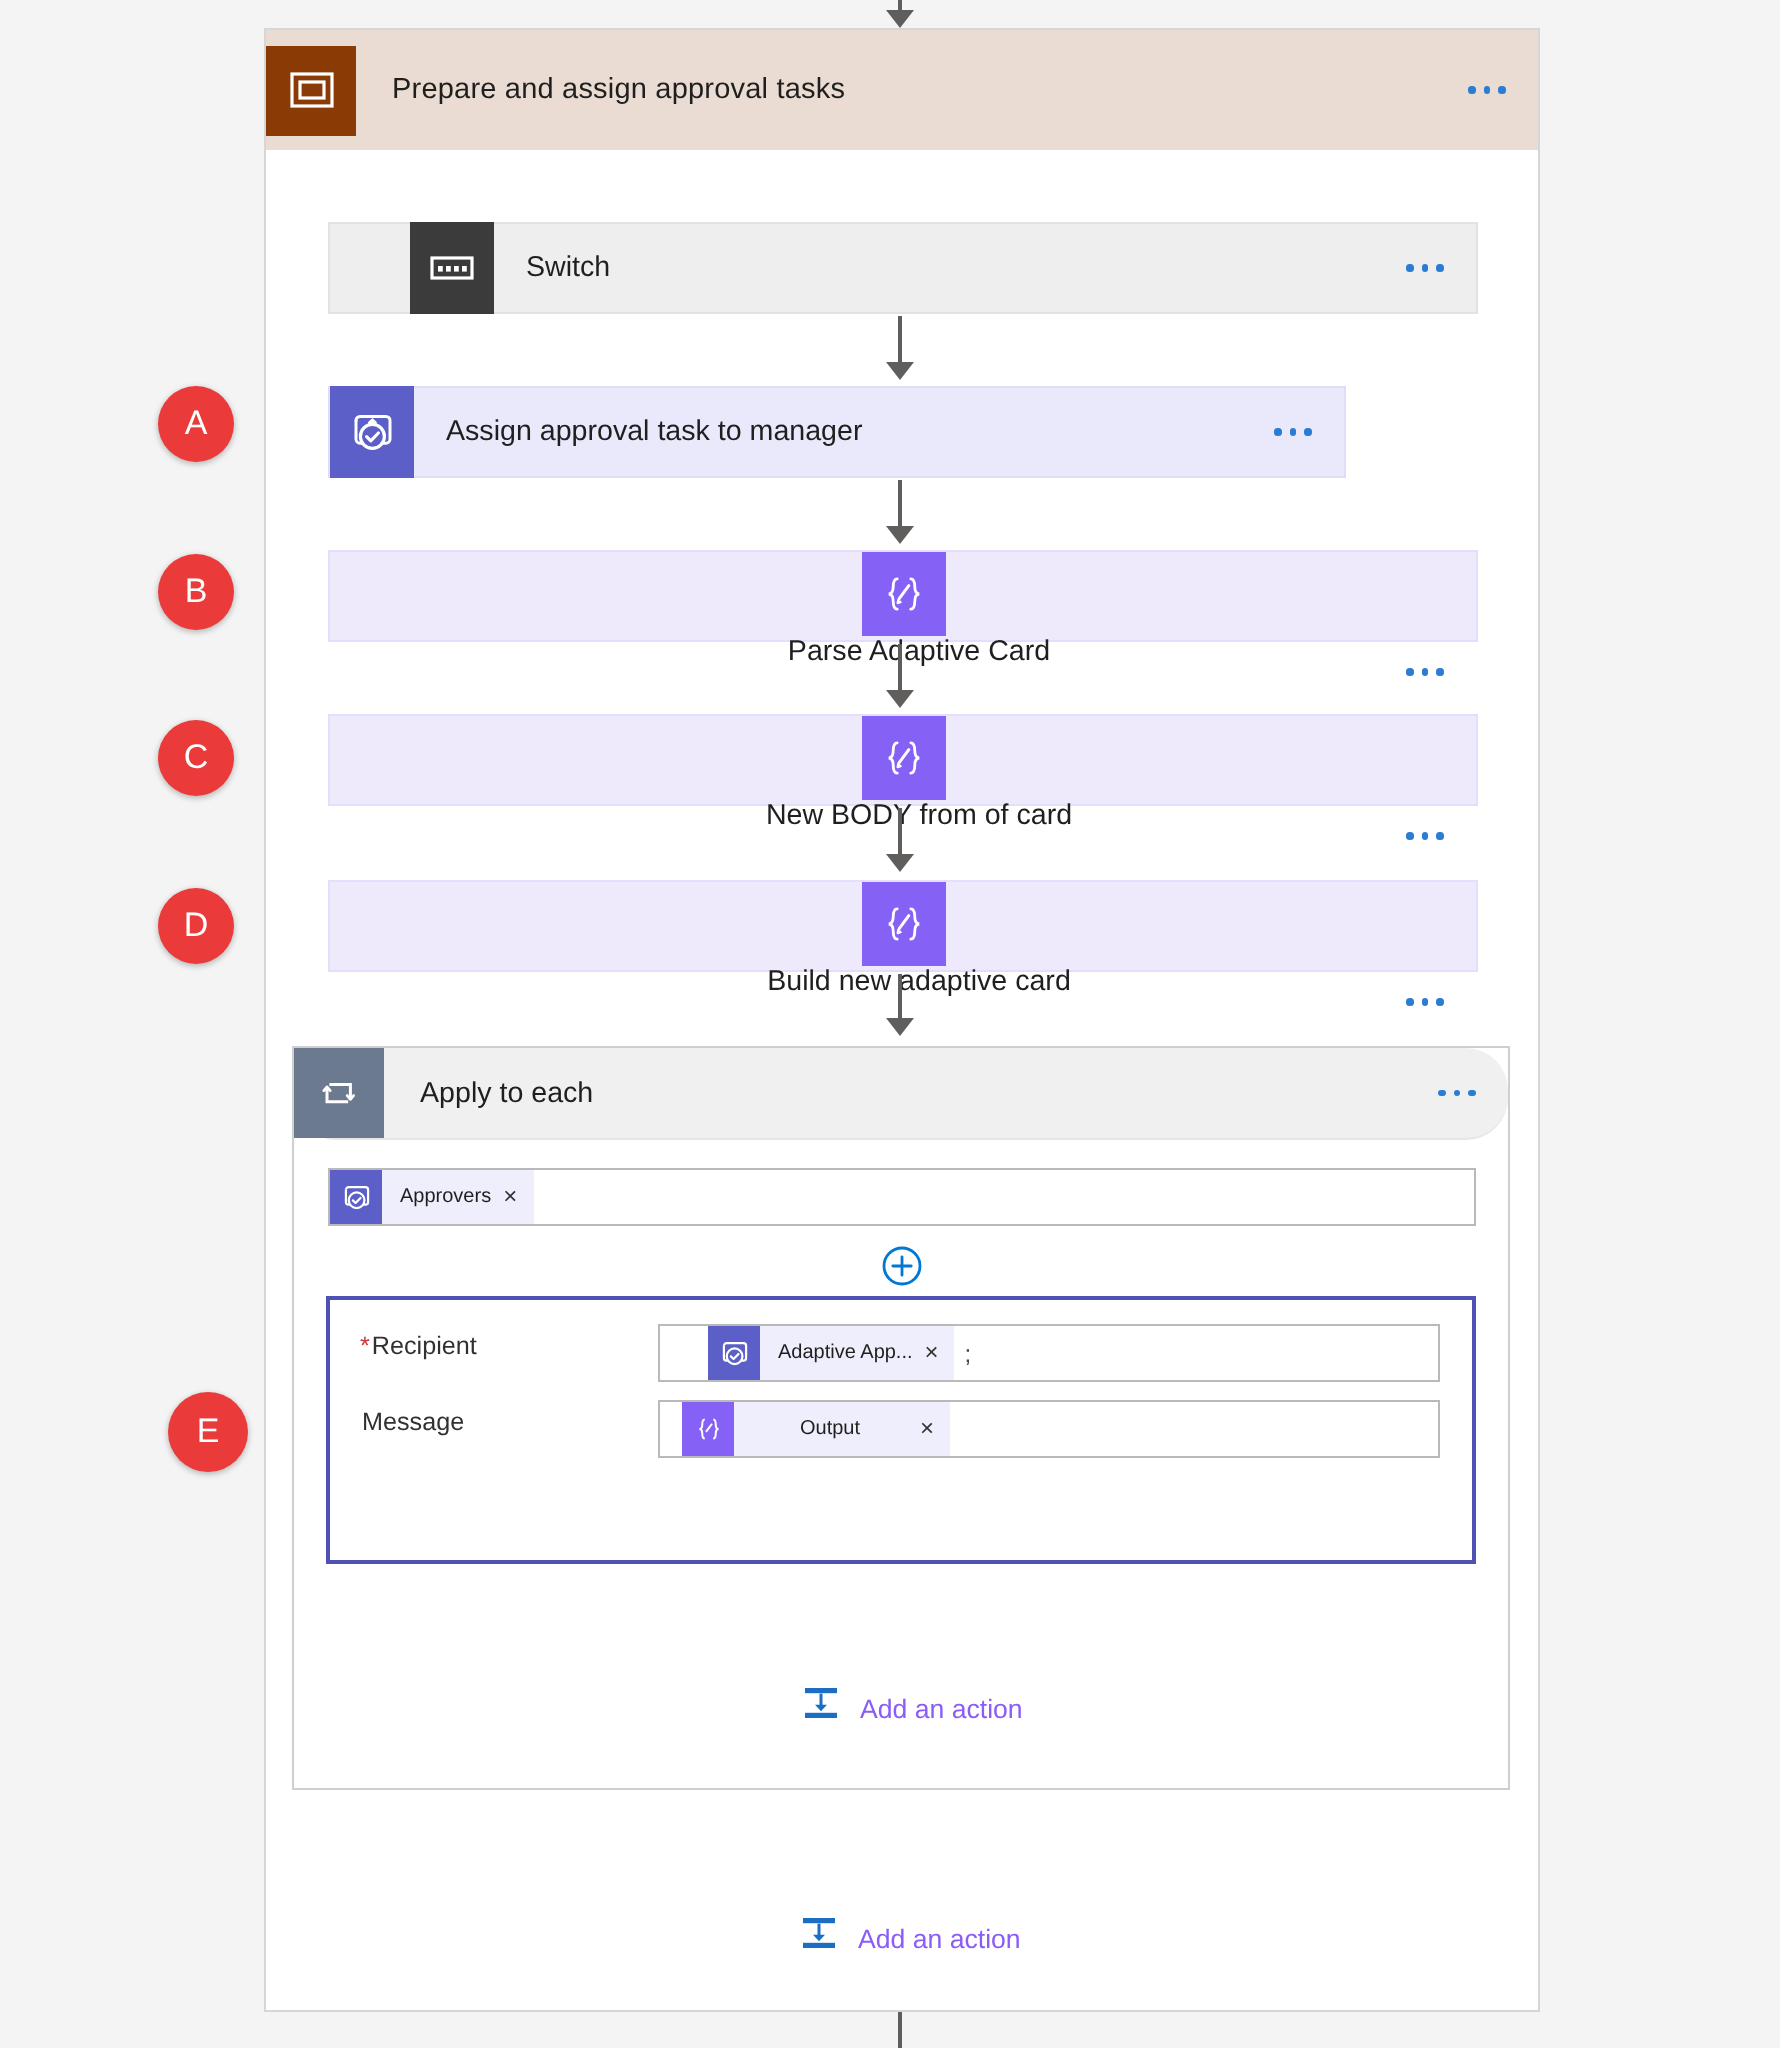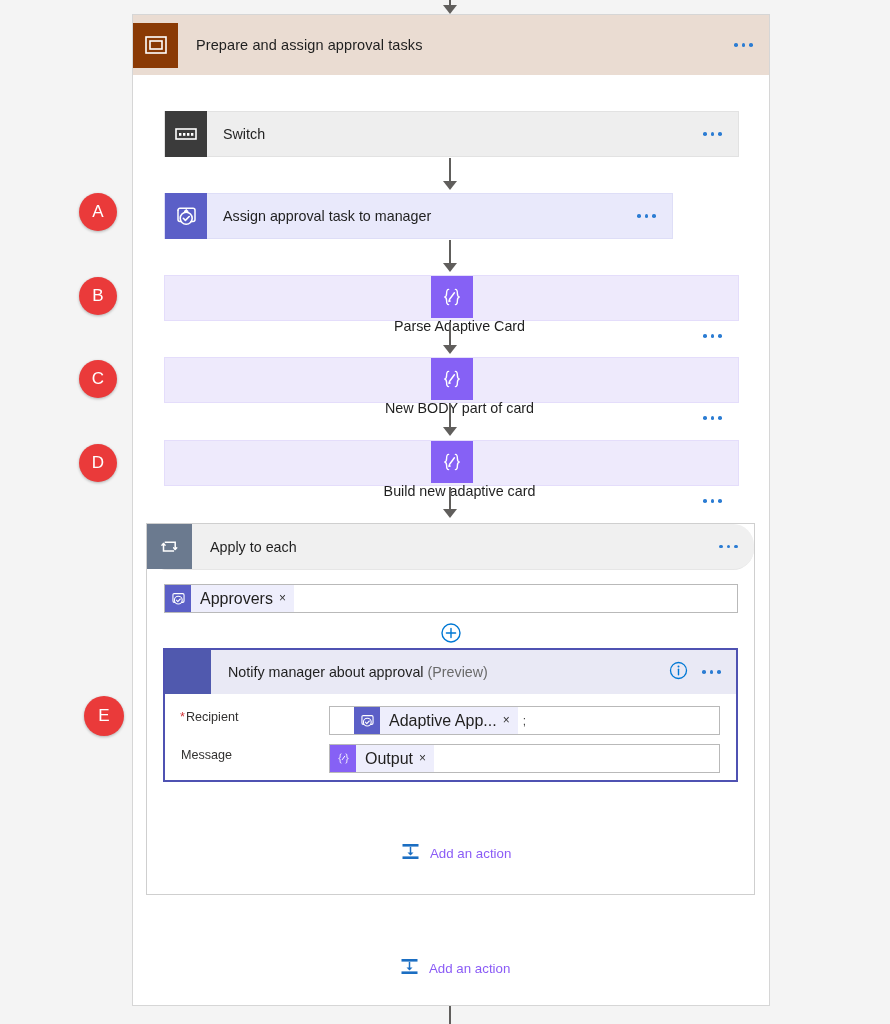--- a/index.html
+++ b/index.html
@@ -32,21 +32,21 @@
 
   
   .card{
     position:absolute;height:46px;display:flex;align-items:center;
     box-sizing:border-box;
   }
   .card .cicon{width:42px;height:46px;flex:0 0 42px;display:flex;align-items:center;justify-content:center;}
   .card .ctitle{margin-left:16px;font-size:14.3px;color:#1f1f1f;white-space:nowrap;}
   .card .cell{margin-left:auto;margin-right:16px;}
 
-  .card-switch{left:164px;top:111px;width:575px;background:#eeeeee;border:1px solid #e2e2e2;}
+  .card-switch{left:164px;top:111px;width:575px;background:#eeeeee;border:1px solid #e2e2e2;padding-left:40px;}
   .card-switch .cicon{background:#3b3b3b;}
 
   .card-approve{left:164px;top:193px;width:509px;background:#e9e9fb;border:1px solid #dedef7;}
   .card-approve .cicon{background:#5b5fc7;}
 
   .card-compose{background:#eeeafc;border:1px solid #e4ddfb;flex-direction:column;}
   .card-compose .cicon{background:#8661f5;}
   .card-c1{left:164px;top:275px;width:575px;}
   .card-c2{left:164px;top:357px;width:575px;}
   .card-c3{left:164px;top:440px;width:575px;}
@@ -68,21 +68,21 @@
     flex:1;height:29px;background:#fff;border:1px solid #b9b9b9;
     display:flex;align-items:center;box-sizing:border-box;margin-left:2px;
   }
   .plusrow{display:flex;justify-content:center;margin-top:9px;}
 
   
   .chip{display:flex;align-items:center;height:27px;background:#eeeefc;}
   .chip .chip-ic{width:26px;height:27px;flex:0 0 26px;display:flex;align-items:center;justify-content:center;}
   .chip .chip-ic.indigo{background:#5b5fc7;}
   .chip .chip-ic.violet{background:#8661f5;}
-  .chip .chip-tx{font-size:16px;color:#201f1e;padding:0 4px 0 9px;white-space:nowrap;}
+  .chip .chip-tx{font-size:10px;color:#201f1e;padding:0 4px 0 9px;white-space:nowrap;}
   .chip .chip-x{font-size:12px;color:#333;padding:0 8px 1px 2px;}
   .semi{font-size:12px;color:#444;margin-left:5px;}
 
   
   .notify{
     position:absolute;left:163px;top:648px;width:575px;height:134px;
     background:#ffffff;border:2px solid #4f52b2;box-sizing:border-box;
   }
   .notify-head{height:44px;background:#e9e9f5;display:flex;align-items:center;}
   .notify-bar{width:46px;height:44px;flex:0 0 46px;background:#5059ae;}
@@ -200,21 +200,21 @@
 
   <div class="card card-compose card-c2">
     <div class="cicon">
       <svg width="24" height="20" viewBox="0 0 24 20" aria-hidden="true">
         <path d="M8.6 2.4c-2 0-2 2.6-2 4.1 0 1.6-.6 3.3-2.2 3.5 1.6.2 2.2 1.9 2.2 3.5 0 1.5 0 4.1 2 4.1" fill="none" stroke="#ffffff" stroke-width="1.4" stroke-linecap="round"></path>
         <path d="M15.4 2.4c2 0 2 2.6 2 4.1 0 1.6.6 3.3 2.2 3.5-1.6.2-2.2 1.9-2.2 3.5 0 1.5 0 4.1-2 4.1" fill="none" stroke="#ffffff" stroke-width="1.4" stroke-linecap="round"></path>
         <path d="M14.4 5.8l-4.8 6.5" fill="none" stroke="#ffffff" stroke-width="1.5" stroke-linecap="round"></path>
         <path d="M9.3 12.6l-.4 1.9 1.8-.7" fill="none" stroke="#ffffff" stroke-width="1.3" stroke-linejoin="round"></path>
       </svg>
     </div>
-    <div class="ctitle">New BODY part of card</div>
+    <div class="ctitle">New BODY from of card</div>
     <div class="cell ell">
         <i></i>
         <i></i>
         <i></i>
       </div>
   </div>
 
   <div class="vline" style="left:449px;top:404px;height:26px;"></div>
   <div class="arrowhead" style="left:443px;top:427px;"></div>
 
@@ -291,41 +291,20 @@
           <path d="M9.5 4.8v7.6" stroke="#1b6ec2" stroke-width="1.5"></path>
           <path d="M9.5 13.6l-3-3.2h6z" fill="#1b6ec2"></path>
         </svg>
       </span>
       <span class="aa-tx">Add an action</span>
     </div>
 
   </div>
 
   <div class="notify">
-    <div class="notify-head">
-      <div class="notify-bar"></div>
-      <div class="notify-title">
-        <span>Notify manager about approval</span>
-        <span class="prev">(Preview)</span>
-      </div>
-      <div class="notify-icons">
-        <span>
-          <svg width="19" height="19" viewBox="0 0 19 19" aria-hidden="true">
-            <circle cx="9.5" cy="9.5" r="8" fill="none" stroke="#0078d4" stroke-width="1.3"></circle>
-            <circle cx="9.5" cy="5.6" r="1" fill="#0078d4"></circle>
-            <path d="M9.5 8.2v5.6" stroke="#0078d4" stroke-width="1.4" stroke-linecap="round"></path>
-          </svg>
-        </span>
-        <span class="ell">
-            <i></i>
-            <i></i>
-            <i></i>
-          </span>
-      </div>
-    </div>
 
     <div class="fe-row" style="padding-top:12px;">
       <div class="fe-label" style="width:147px;">
         <span class="req">*</span><span>Recipient</span>
       </div>
       <div class="fe-input">
         <div class="chip" style="margin-left:24px;">
           <span class="chip-ic indigo">
             <svg width="15" height="14" viewBox="0 0 23 21" aria-hidden="true">
               <path d="M3 4.2a2 2 0 0 1 2-2h13a2 2 0 0 1 2 2v9.4a2 2 0 0 1-2 2h-2" fill="none" stroke="#ffffff" stroke-width="1.7"></path>
@@ -339,21 +318,21 @@
         </div>
         <span class="semi">;</span>
       </div>
     </div>
 
     <div class="fe-row" style="padding-top:9px;">
       <div class="fe-label" style="width:147px;">
         <span class="req"></span><span>Message</span>
       </div>
       <div class="fe-input">
-        <div class="chip" style="margin-left:0px;">
+        <div class="chip" style="margin-left:11px;gap:24px;">
           <span class="chip-ic violet">
             <svg width="15" height="13" viewBox="0 0 24 20" aria-hidden="true">
               <path d="M8.6 2.4c-2 0-2 2.6-2 4.1 0 1.6-.6 3.3-2.2 3.5 1.6.2 2.2 1.9 2.2 3.5 0 1.5 0 4.1 2 4.1" fill="none" stroke="#ffffff" stroke-width="1.6"></path>
               <path d="M15.4 2.4c2 0 2 2.6 2 4.1 0 1.6.6 3.3 2.2 3.5-1.6.2-2.2 1.9-2.2 3.5 0 1.5 0 4.1-2 4.1" fill="none" stroke="#ffffff" stroke-width="1.6"></path>
               <path d="M14.4 5.8l-4.8 6.5" fill="none" stroke="#ffffff" stroke-width="1.6"></path>
             </svg>
           </span>
           <span class="chip-tx">Output</span>
           <span class="chip-x">×</span>
         </div>

